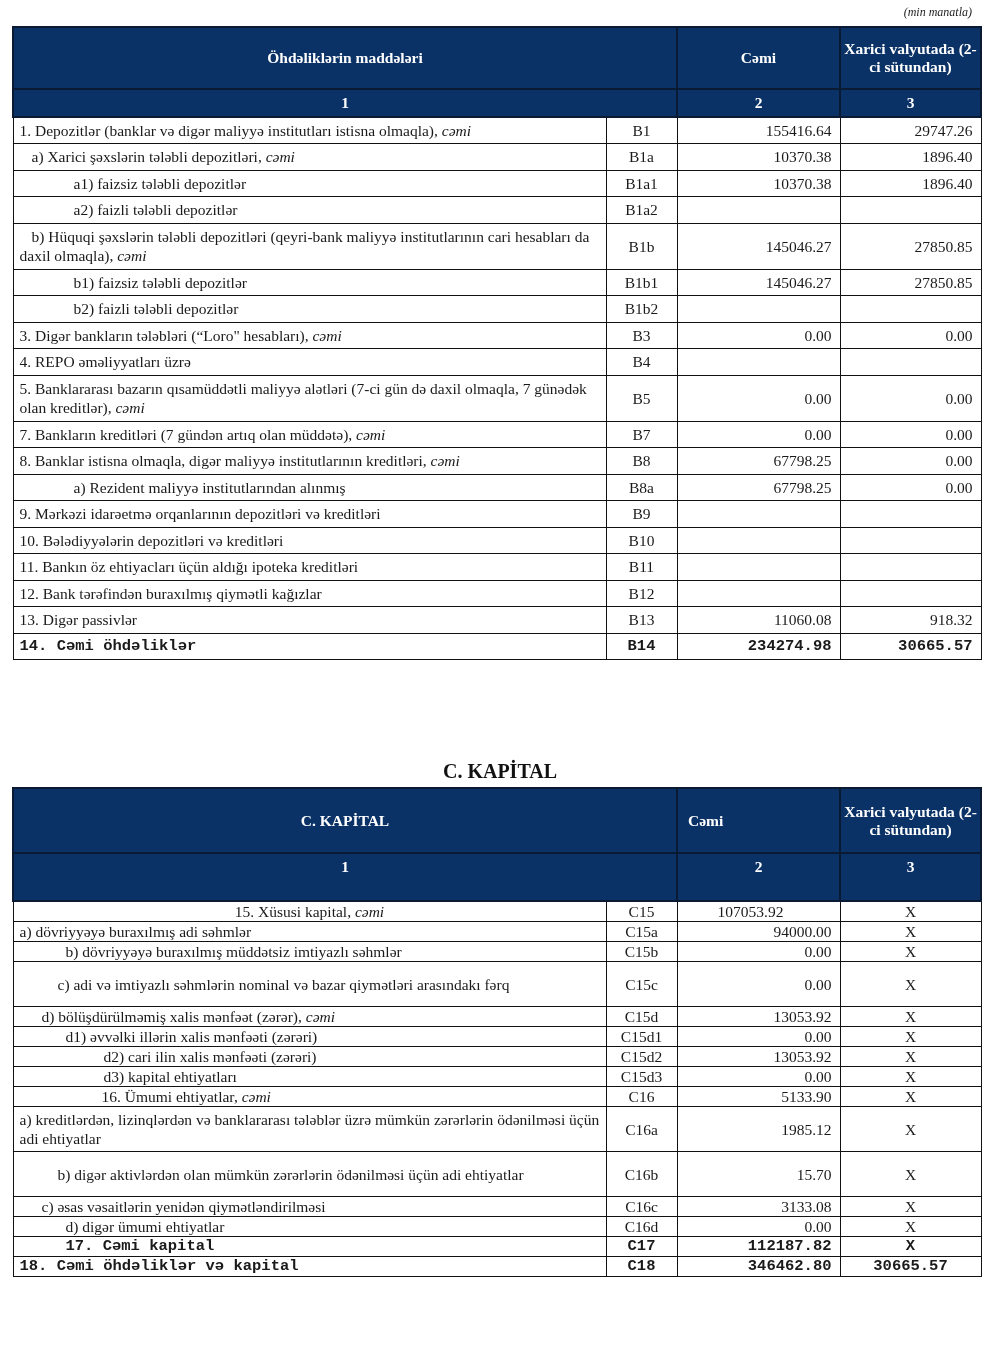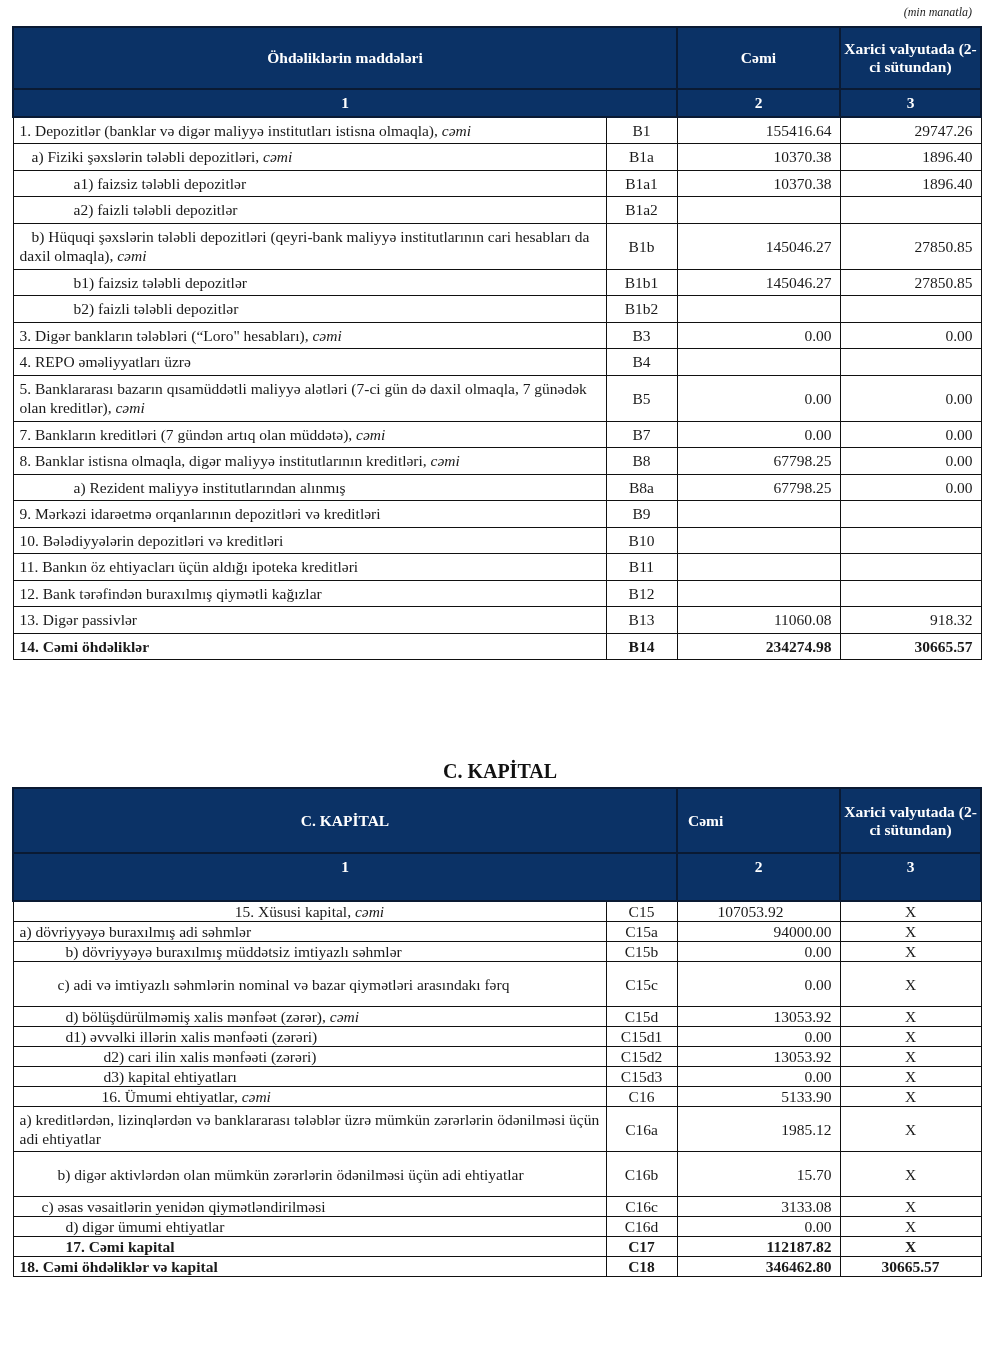--- a/index.html
+++ b/index.html
@@ -27,21 +27,21 @@
     font-size: 15.5px; line-height: 18px;
   }
   table.fin td {
     border: 1.5px solid #111; padding: 0 6px; line-height: 19px;
     vertical-align: middle; height: 26.5px;
   }
   table.fin td.code { text-align: center; }
   table.fin td.num  { text-align: right; padding-right: 8px; }
   table.fin td.cen  { text-align: center; }
   table.fin td.tall { height: 46px; }
-  table.fin tr.bold td { font-weight: bold; }
+  table.fin tr.bold td { font-weight: bold; font-family: Liberation Mono, monospace; }
   .ind1 { padding-left: 18px !important; }
   .ind2 { padding-left: 60px !important; }
   .ind3 { padding-left: 90px !important; }
   .ind-hang { text-indent: 38px; }
   .em { font-style: italic; }
 
   #tableB { top: 26px; }
   #tableB tr.h1 th { height: 62px; }
   #tableB tr.h2 th { height: 28px; }
 
@@ -83,21 +83,21 @@
     </tr>
   </thead>
   <tbody>
     <tr>
       <td><span>1. Depozitlər (banklar və digər maliyyə institutları istisna olmaqla), </span><span class="em">cəmi</span></td>
       <td class="code">B1</td>
       <td class="num">155416.64</td>
       <td class="num">29747.26</td>
     </tr>
     <tr>
-      <td class="ind1"><span>a)  Fiziki şəxslərin tələbli depozitləri, </span><span class="em">cəmi</span></td>
+      <td class="ind1"><span>a)  Xarici şəxslərin tələbli depozitləri, </span><span class="em">cəmi</span></td>
       <td class="code">B1a</td>
       <td class="num">10370.38</td>
       <td class="num">1896.40</td>
     </tr>
     <tr>
       <td class="ind2">a1) faizsiz tələbli depozitlər</td>
       <td class="code">B1a1</td>
       <td class="num">10370.38</td>
       <td class="num">1896.40</td>
     </tr>
@@ -240,21 +240,21 @@
       <td class="num">0.00</td>
       <td class="cen">X</td>
     </tr>
     <tr>
       <td class="tall ind-hang">c) adi və imtiyazlı səhmlərin nominal və bazar qiymətləri arasındakı fərq</td>
       <td class="code">C15c</td>
       <td class="num">0.00</td>
       <td class="cen">X</td>
     </tr>
     <tr>
-      <td style="padding-left:52px"><span>d) bölüşdürülməmiş xalis mənfəət (zərər), </span><span class="em">cəmi</span></td>
+      <td style="padding-left:28px"><span>d) bölüşdürülməmiş xalis mənfəət (zərər), </span><span class="em">cəmi</span></td>
       <td class="code">C15d</td>
       <td class="num">13053.92</td>
       <td class="cen">X</td>
     </tr>
     <tr>
       <td style="padding-left:52px">d1) əvvəlki illərin xalis mənfəəti (zərəri)</td>
       <td class="code">C15d1</td>
       <td class="num">0.00</td>
       <td class="cen">X</td>
     </tr>

